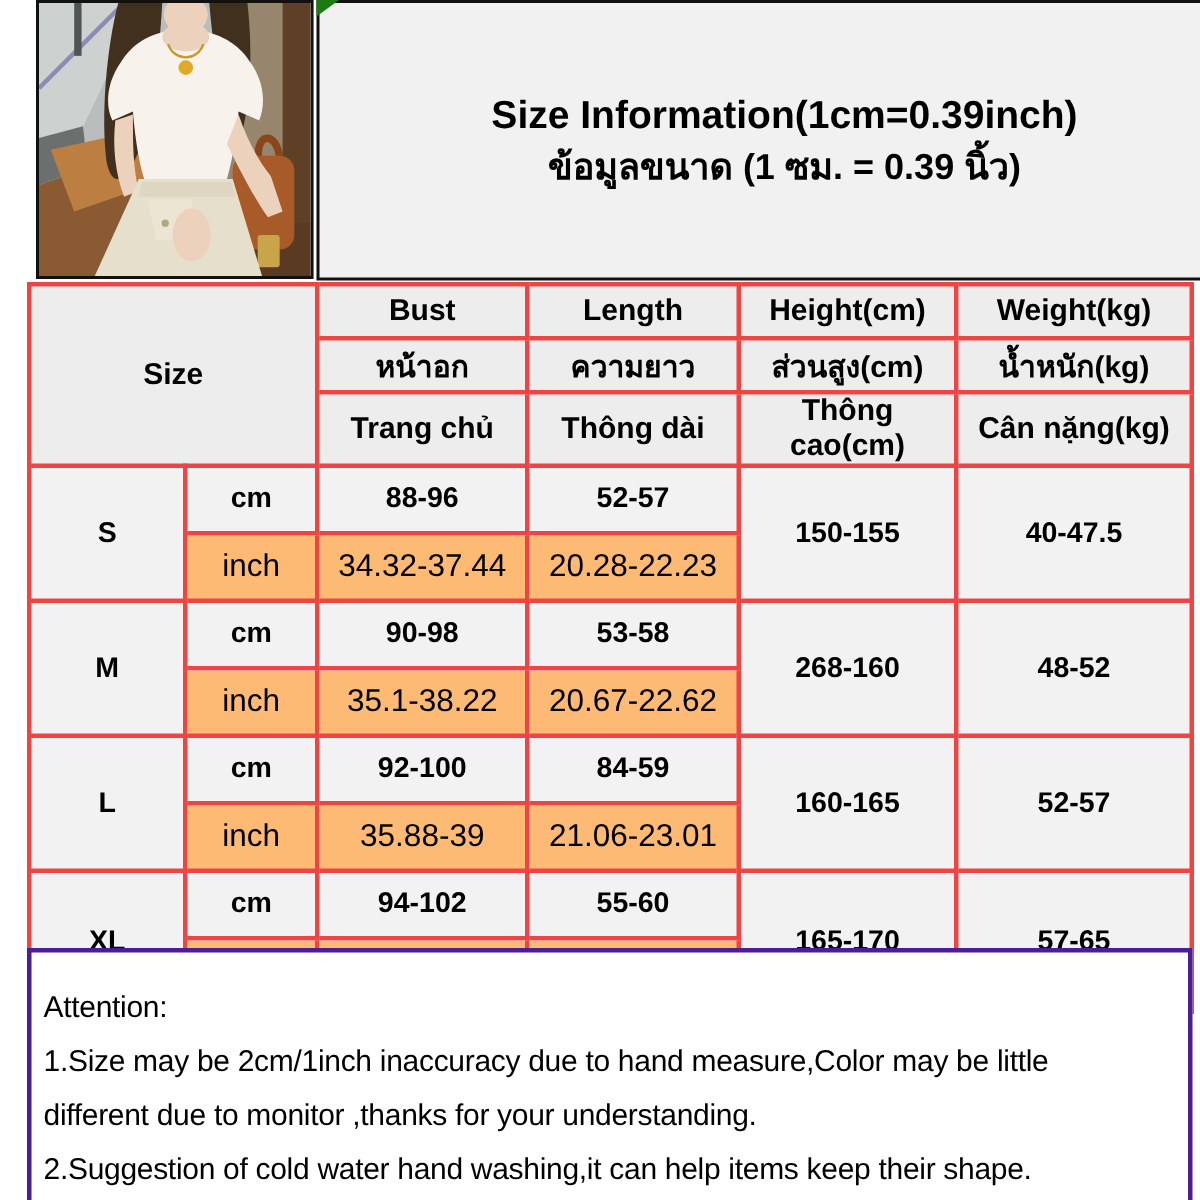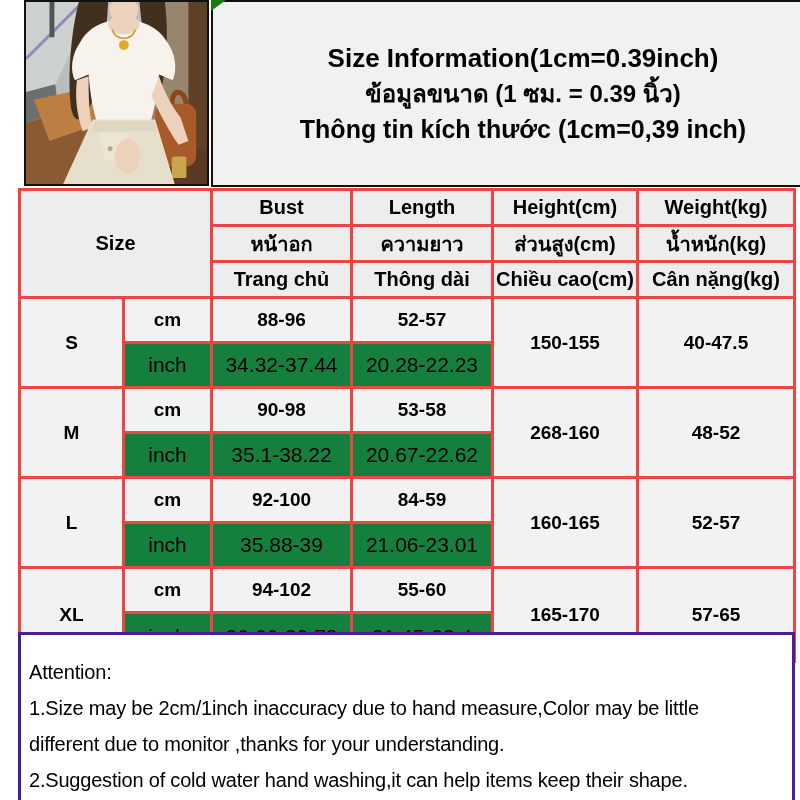--- a/index.html
+++ b/index.html
@@ -15,21 +15,21 @@
   .title-line.vi{font-size:25px;}
   .corner-tri{position:absolute;left:-2px;top:-2px;width:0;height:0;border-top:11px solid #1c7a12;border-right:15px solid transparent;}
 
   
   .size-table{position:absolute;left:18px;top:188px;border-collapse:collapse;table-layout:fixed;}
   .size-table td{border:3px solid #ef4444;text-align:center;vertical-align:middle;padding:0;overflow:hidden;}
   .size-table tr.hdr td{height:33px;background:#ededed;font-weight:bold;font-size:20px;}
   .size-table td.size-big{background:#d9d9d9;font-weight:bold;font-size:40px;}
   .size-table td.sizelab{background:#d9d9d9;font-weight:bold;font-size:25px;}
   .size-table tr.cmrow td{height:42px;background:#f2f2f2;font-weight:bold;font-size:19px;}
-  .size-table tr.inrow td{height:42px;background:#15803d;font-weight:normal;font-size:21px;}
+  .size-table tr.inrow td{height:42px;background:#fdba74;font-weight:normal;font-size:21px;}
   .size-table tr.xl-in td{height:46px;}
   .size-table td.unit{font-weight:bold;font-size:20px;}
   .size-table td.merged{background:#f2f2f2;font-weight:bold;font-size:20px;}
 
   
   .attention-box{position:absolute;left:18px;top:632px;width:777px;height:172px;border:3px solid #4c1d95;box-sizing:border-box;background:#fff;padding:19px 8px;}
   .attention-line{font-size:20px;line-height:36px;white-space:nowrap;letter-spacing:-0.2px;}
 </style>
 </head>
 <body>
@@ -65,21 +65,20 @@
     <circle cx="86" cy="150" r="2.5" fill="#b4a67e"></circle>
     <circle cx="98" cy="168" r="2.5" fill="#b4a67e"></circle>
     <ellipse cx="104" cy="158" rx="13" ry="18" fill="#ecd2bd"></ellipse>
   </svg>
 </div>
 
 <div class="title-box">
   <div class="corner-tri"></div>
   <div class="title-line">Size Information(1cm=0.39inch)</div>
   <div class="title-line th">ข้อมูลขนาด (1 ซม. = 0.39 นิ้ว)</div>
-  <div class="title-line vi">Thông tin kích thước (1cm=0,39 inch)</div>
 </div>
 
 <table class="size-table">
   <colgroup>
     <col style="width:104px">
       <col style="width:88px">
       <col style="width:140px">
       <col style="width:141px">
       <col style="width:145px">
       <col style="width:157px">
@@ -94,21 +93,21 @@
   </tr>
   <tr class="hdr">
     <td>หน้าอก</td>
     <td>ความยาว</td>
     <td>ส่วนสูง(cm)</td>
     <td>น้ำหนัก(kg)</td>
   </tr>
   <tr class="hdr">
     <td>Trang chủ</td>
     <td>Thông dài</td>
-    <td>Chiều cao(cm)</td>
+    <td>Thông cao(cm)</td>
     <td>Cân nặng(kg)</td>
   </tr>
 
   <tr class="cmrow">
     <td class="sizelab" rowspan="2">S</td>
     <td class="unit">cm</td>
     <td>88-96</td>
     <td>52-57</td>
     <td class="merged" rowspan="2">150-155</td>
     <td class="merged" rowspan="2">40-47.5</td>

